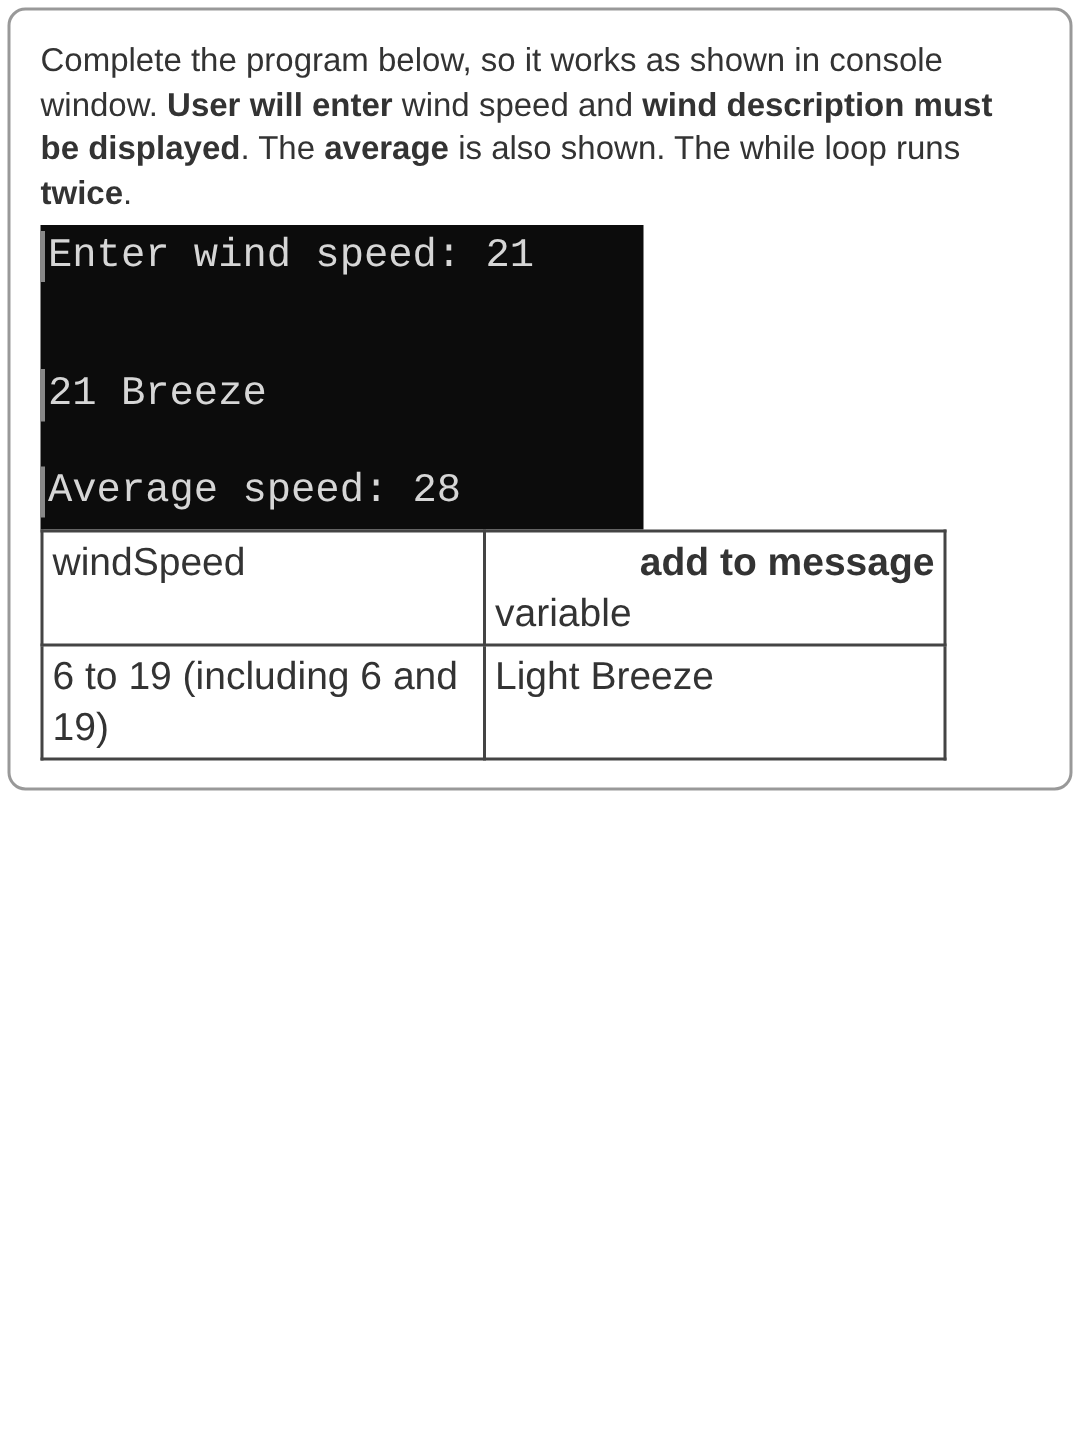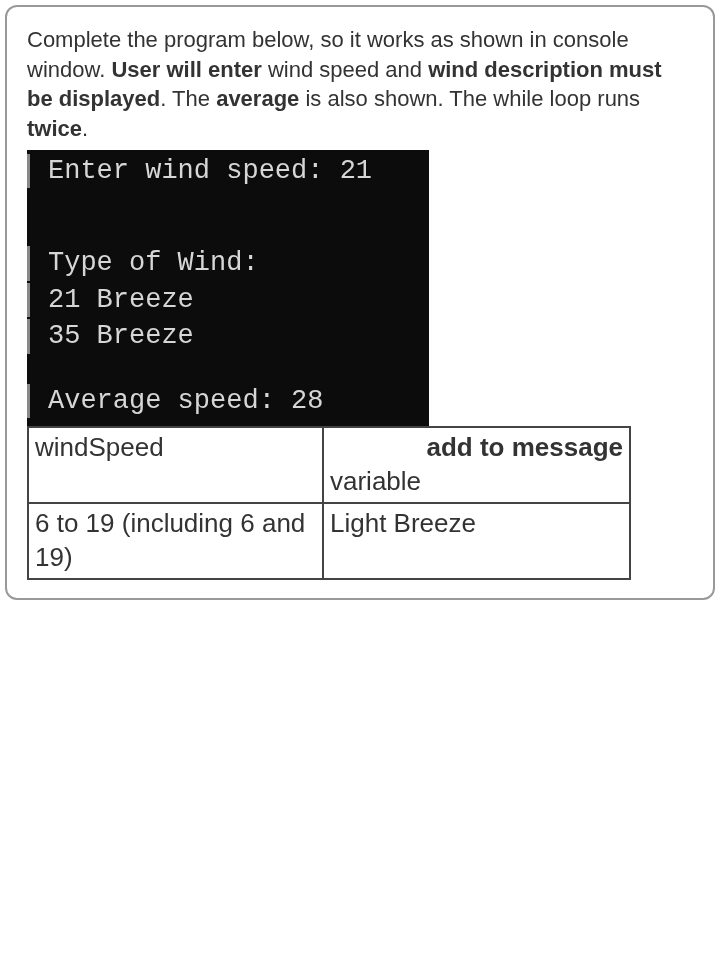--- a/index.html
+++ b/index.html
@@ -33,21 +33,21 @@
       color: #d6d6d6;
       font-family: "Consolas", "Courier New", monospace;
       font-size: 27px;
       padding: 4px 4px 6px 0px;
       width: 402px;
       line-height: 1.28;
     }
     .console .line {
       white-space: pre;
       border-left: 3px solid #888;
-      padding-left: 18px;
+      padding-left: 2px;
       margin-bottom: 2px;
     }
     .console .line.plain {
       border-left: 3px solid transparent;
     }
     .console .blank {
       height: 28px;
     }
     table.wind-table {
       border-collapse: collapse;
@@ -80,23 +80,21 @@
 <div class="container">
 
   <div class="instructions">
     <span>Complete the program below, so it works as shown in console window. </span><b>User will enter</b><span> wind speed and </span><b>wind description must be displayed</b><span>. The </span><b>average</b><span> is also shown. The while loop runs </span><b>twice</b><span>.</span>
   </div>
 
   <div class="console">
     <div class="line">Enter wind speed: 21</div>
     <div class="blank"></div>
     <div class="blank"></div>
-    <div class="line">Type of Wind:</div>
     <div class="line">21 Breeze</div>
-    <div class="line">35 Breeze</div>
     <div class="blank"></div>
     <div class="line">Average speed: 28</div>
   </div>
 
   <table class="wind-table">
     <tbody>
         <tr>
       <th class="left-col">windSpeed</th>
       <th>
         <div class="center"><b>add to message</b></div>

